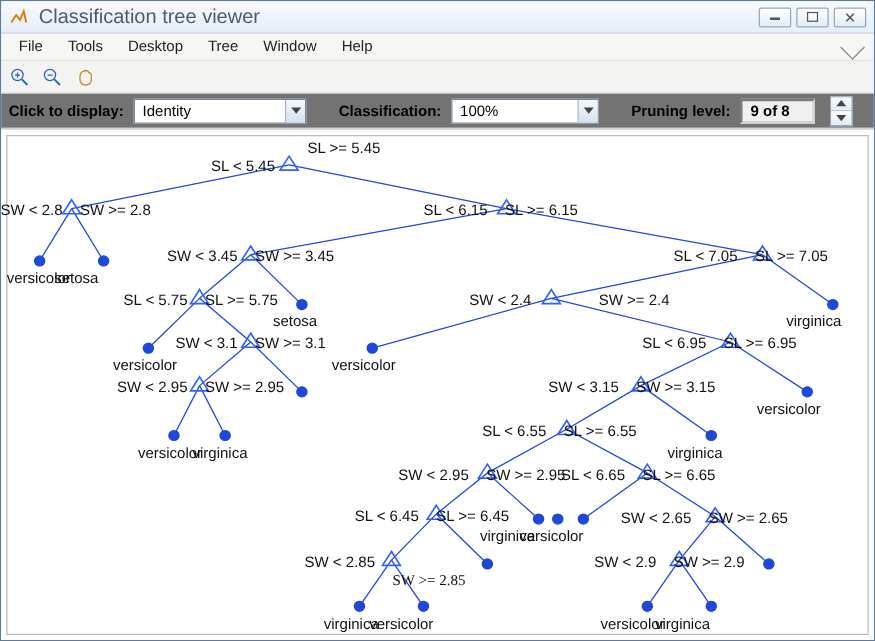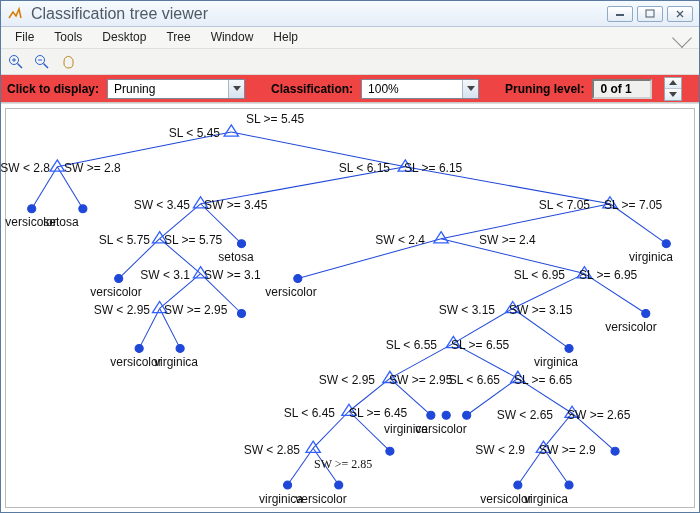--- a/index.html
+++ b/index.html
@@ -9,21 +9,21 @@
   .title-icon { width: 16px; height: 16px; display: flex; align-items: center; justify-content: center; }
   .title-text { flex: 1; color: #4e5a66; font-size: 16px; padding-left: 2px; }
   .win-btns { display: flex; gap: 4px; }
   .win-btn { width: 26px; height: 16px; border: 1px solid #8faac6; border-radius: 2px; background: linear-gradient(#fff,#e4ecf4); display: flex; align-items: center; justify-content: center; color: #4b5a6a; }
   .menubar { height: 22px; display: flex; align-items: stretch; padding: 0 4px; background: #f6f6f4; border-bottom: 1px solid #e0e0de; }
   .menu-item { padding: 3px 10px; color: #222; cursor: default; }
   .menubar .spacer { flex: 1; }
   .docklet { width: 14px; height: 14px; align-self: center; transform: rotate(45deg); border-right: 1px solid #888; border-bottom: 1px solid #888; margin-right: 6px; }
   .toolbar { height: 26px; display: flex; align-items: center; gap: 8px; padding: 0 6px; background: #f3f3f1; border-bottom: 1px solid #d8d8d6; }
   .tool-btn { width: 18px; height: 18px; display: flex; align-items: center; justify-content: center; }
-  .controlbar { height: 28px; display: flex; align-items: center; gap: 8px; padding: 2px 6px; background: #ef4444; border-bottom: 1px solid #c8c8c6; font-size: 12px; position: relative; }
+  .controlbar { height: 28px; display: flex; align-items: center; gap: 8px; padding: 2px 6px; background: #737373; border-bottom: 1px solid #c8c8c6; font-size: 12px; position: relative; }
   .ctrl-label { font-weight: bold; }
   .combo { display: inline-flex; align-items: center; border: 1px solid #7a8a9a; background: #fff; height: 20px; }
   .combo .val { padding: 0 6px; min-width: 120px; text-align: left; }
   .combo .arrow { width: 16px; height: 100%; background: linear-gradient(#f4f8fc,#d6e2ee); border-left: 1px solid #aab8c6; display: flex; align-items: center; justify-content: center; }
   .inset-box { border: 2px inset #cfcfcf; padding: 2px 6px; background: #f0f0ee; height: 20px; display: inline-flex; align-items: center; }
   .canvas-wrap { flex: 1; display: flex; position: relative; background: #fff; border-top: 1px solid #ddd; }
   .canvas { flex: 1; position: relative; overflow: hidden; }
   .canvas svg { position: absolute; inset: 0; width: 100%; height: 100%; }
   .node-label, .edge-label { position: absolute; color: #111; font-size: 12px; white-space: nowrap; }
   .edge-label { transform: translate(-50%, -100%); }
@@ -96,36 +96,36 @@
     <div class="tool-btn">
       <svg width="16" height="16" viewBox="0 0 16 16">
           <path d="M4 8 C4 5 5 3 7 3 C7 2 9 2 9 3 C10 2 11 3 11 4 C12 4 13 5 13 7 L13 10 C13 13 11 14 8 14 C6 14 4 12 4 10 Z" fill="none" stroke="#c08820"></path>
         </svg>
     </div>
   </div>
 
   <div class="controlbar">
     <span class="ctrl-label">Click to display:</span>
     <div class="combo">
-      <span class="val" style="min-width:120px;">Pruning</span>
+      <span class="val" style="min-width:120px;">Identity</span>
       <span class="arrow">
           <span class="tri-down"></span>
         </span>
     </div>
     <span style="width:10px"></span>
     <span class="ctrl-label">Classification:</span>
     <div class="combo">
       <span class="val" style="min-width:100px;">100%</span>
       <span class="arrow">
           <span class="tri-down"></span>
         </span>
     </div>
     <span style="width:10px"></span>
     <span class="ctrl-label">Pruning level:</span>
-    <span class="inset-box" style="min-width:60px; font-weight:bold;">0 of 1</span>
+    <span class="inset-box" style="min-width:60px; font-weight:bold;">9 of 8</span>
     <div class="right-scroll-vert" style="height:24px; margin-left:4px; border:1px solid #9aa8b6;">
       <div style="flex:1; display:flex; align-items:center; justify-content:center; border-bottom:1px solid #bcc8d4; background:linear-gradient(#fdfdfd,#e2ecf4);">
           <span class="tri-up-sm"></span>
         </div>
       <div style="flex:1; display:flex; align-items:center; justify-content:center; background:linear-gradient(#fdfdfd,#e2ecf4);">
           <span class="tri-down"></span>
         </div>
     </div>
   </div>
 

